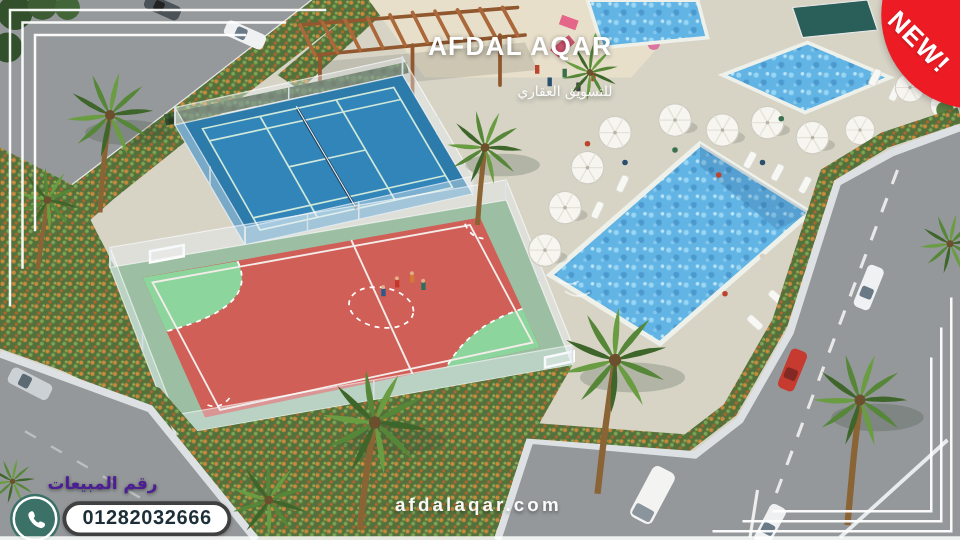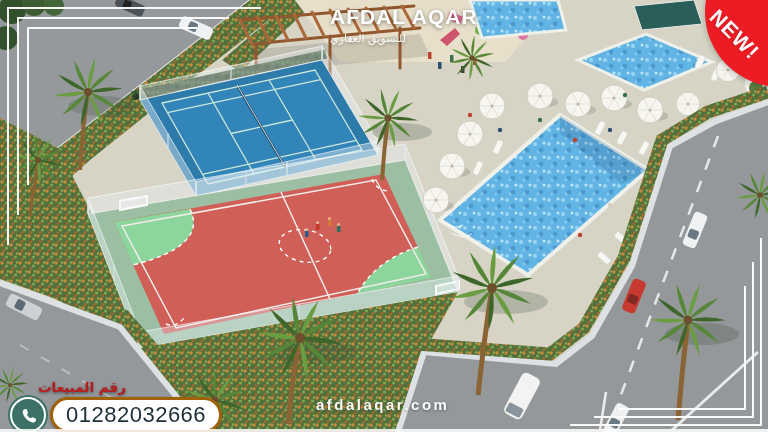--- a/index.html
+++ b/index.html
@@ -10,39 +10,39 @@
   .br{position:absolute;pointer-events:none;}
   .br.tl{border-top:2px solid rgba(255,255,255,.95);border-left:2px solid rgba(255,255,255,.95);}
   .br.brc{border-bottom:2px solid rgba(255,255,255,.95);border-right:2px solid rgba(255,255,255,.95);}
   .tl1{left:7px;top:7px;width:252px;height:236px;}
   .tl2{left:17px;top:17px;width:210px;height:196px;}
   .tl3{left:27px;top:27px;width:168px;height:156px;}
   .br1{right:6px;bottom:6px;width:190px;height:186px;}
   .br2{right:14px;bottom:14px;width:158px;height:154px;}
   .br3{right:22px;bottom:22px;width:126px;height:122px;}
   
-  .logo{position:absolute;left:330px;top:6px;width:160px;text-align:left;color:#fff;
+  .logo{position:absolute;left:330px;top:27px;width:160px;text-align:right;color:#fff;
         text-shadow:0 1px 4px rgba(0,0,0,.45);}
   .logo .name{font-size:21px;font-weight:bold;letter-spacing:1px;line-height:22px;}
-  .logo .tag{font-size:11px;opacity:.92;font-family:"DejaVu Sans",sans-serif;margin-top:4px;}
+  .logo .tag{font-size:11px;opacity:.92;font-family:"DejaVu Sans",sans-serif;margin-top:18px;}
   
   .badge{position:absolute;left:705px;top:-63px;width:150px;height:150px;border-radius:50%;
          background:#ed1c24;box-shadow:0 2px 6px rgba(0,0,0,.25);}
   .badge span{position:absolute;left:0px;top:84px;width:56px;text-align:center;
          transform:rotate(45deg);color:#fff;font-weight:bold;font-size:21px;letter-spacing:1px;
          text-shadow:0 1px 2px rgba(0,0,0,.2);}
   
-  .sales-label{position:absolute;left:12px;top:379px;width:140px;text-align:center;color:#b91c1c;
+  .sales-label{position:absolute;left:12px;top:379px;width:140px;text-align:center;color:#4c1d95;
          font-weight:bold;font-size:13.5px;font-family:"DejaVu Sans",sans-serif;
          text-shadow:0 1px 3px rgba(0,0,0,.55);}
   .phone-row{position:absolute;left:10px;top:397px;display:flex;align-items:center;gap:4px;}
   .phone-ic{width:32px;height:32px;border-radius:50%;background:#3c7168;border:2px solid #fff;
          box-shadow:0 0 0 2px #3c7168;display:flex;align-items:center;justify-content:center;}
-  .phone-pill{background:#fff;border:3px solid #a16207;border-radius:18px;padding:2px 13px;
-         font-size:22px;font-weight:normal;color:#1c2f38;letter-spacing:.5px;
+  .phone-pill{background:#fff;border:3px solid #404040;border-radius:18px;padding:2px 13px;
+         font-size:16px;font-weight:bold;color:#1c2f38;letter-spacing:.5px;
          box-shadow:0 1px 3px rgba(0,0,0,.3);}
   
   .wm{position:absolute;left:316px;top:396px;color:rgba(255,255,255,.96);font-weight:bold;
       font-size:15px;letter-spacing:2.5px;text-shadow:0 1px 3px rgba(0,0,0,.4);}
   .bottom-line{position:absolute;left:0;bottom:0;width:100%;height:3px;background:rgba(255,255,255,.85);}
 </style>
 </head>
 <body>
 
 <div class="stage">

